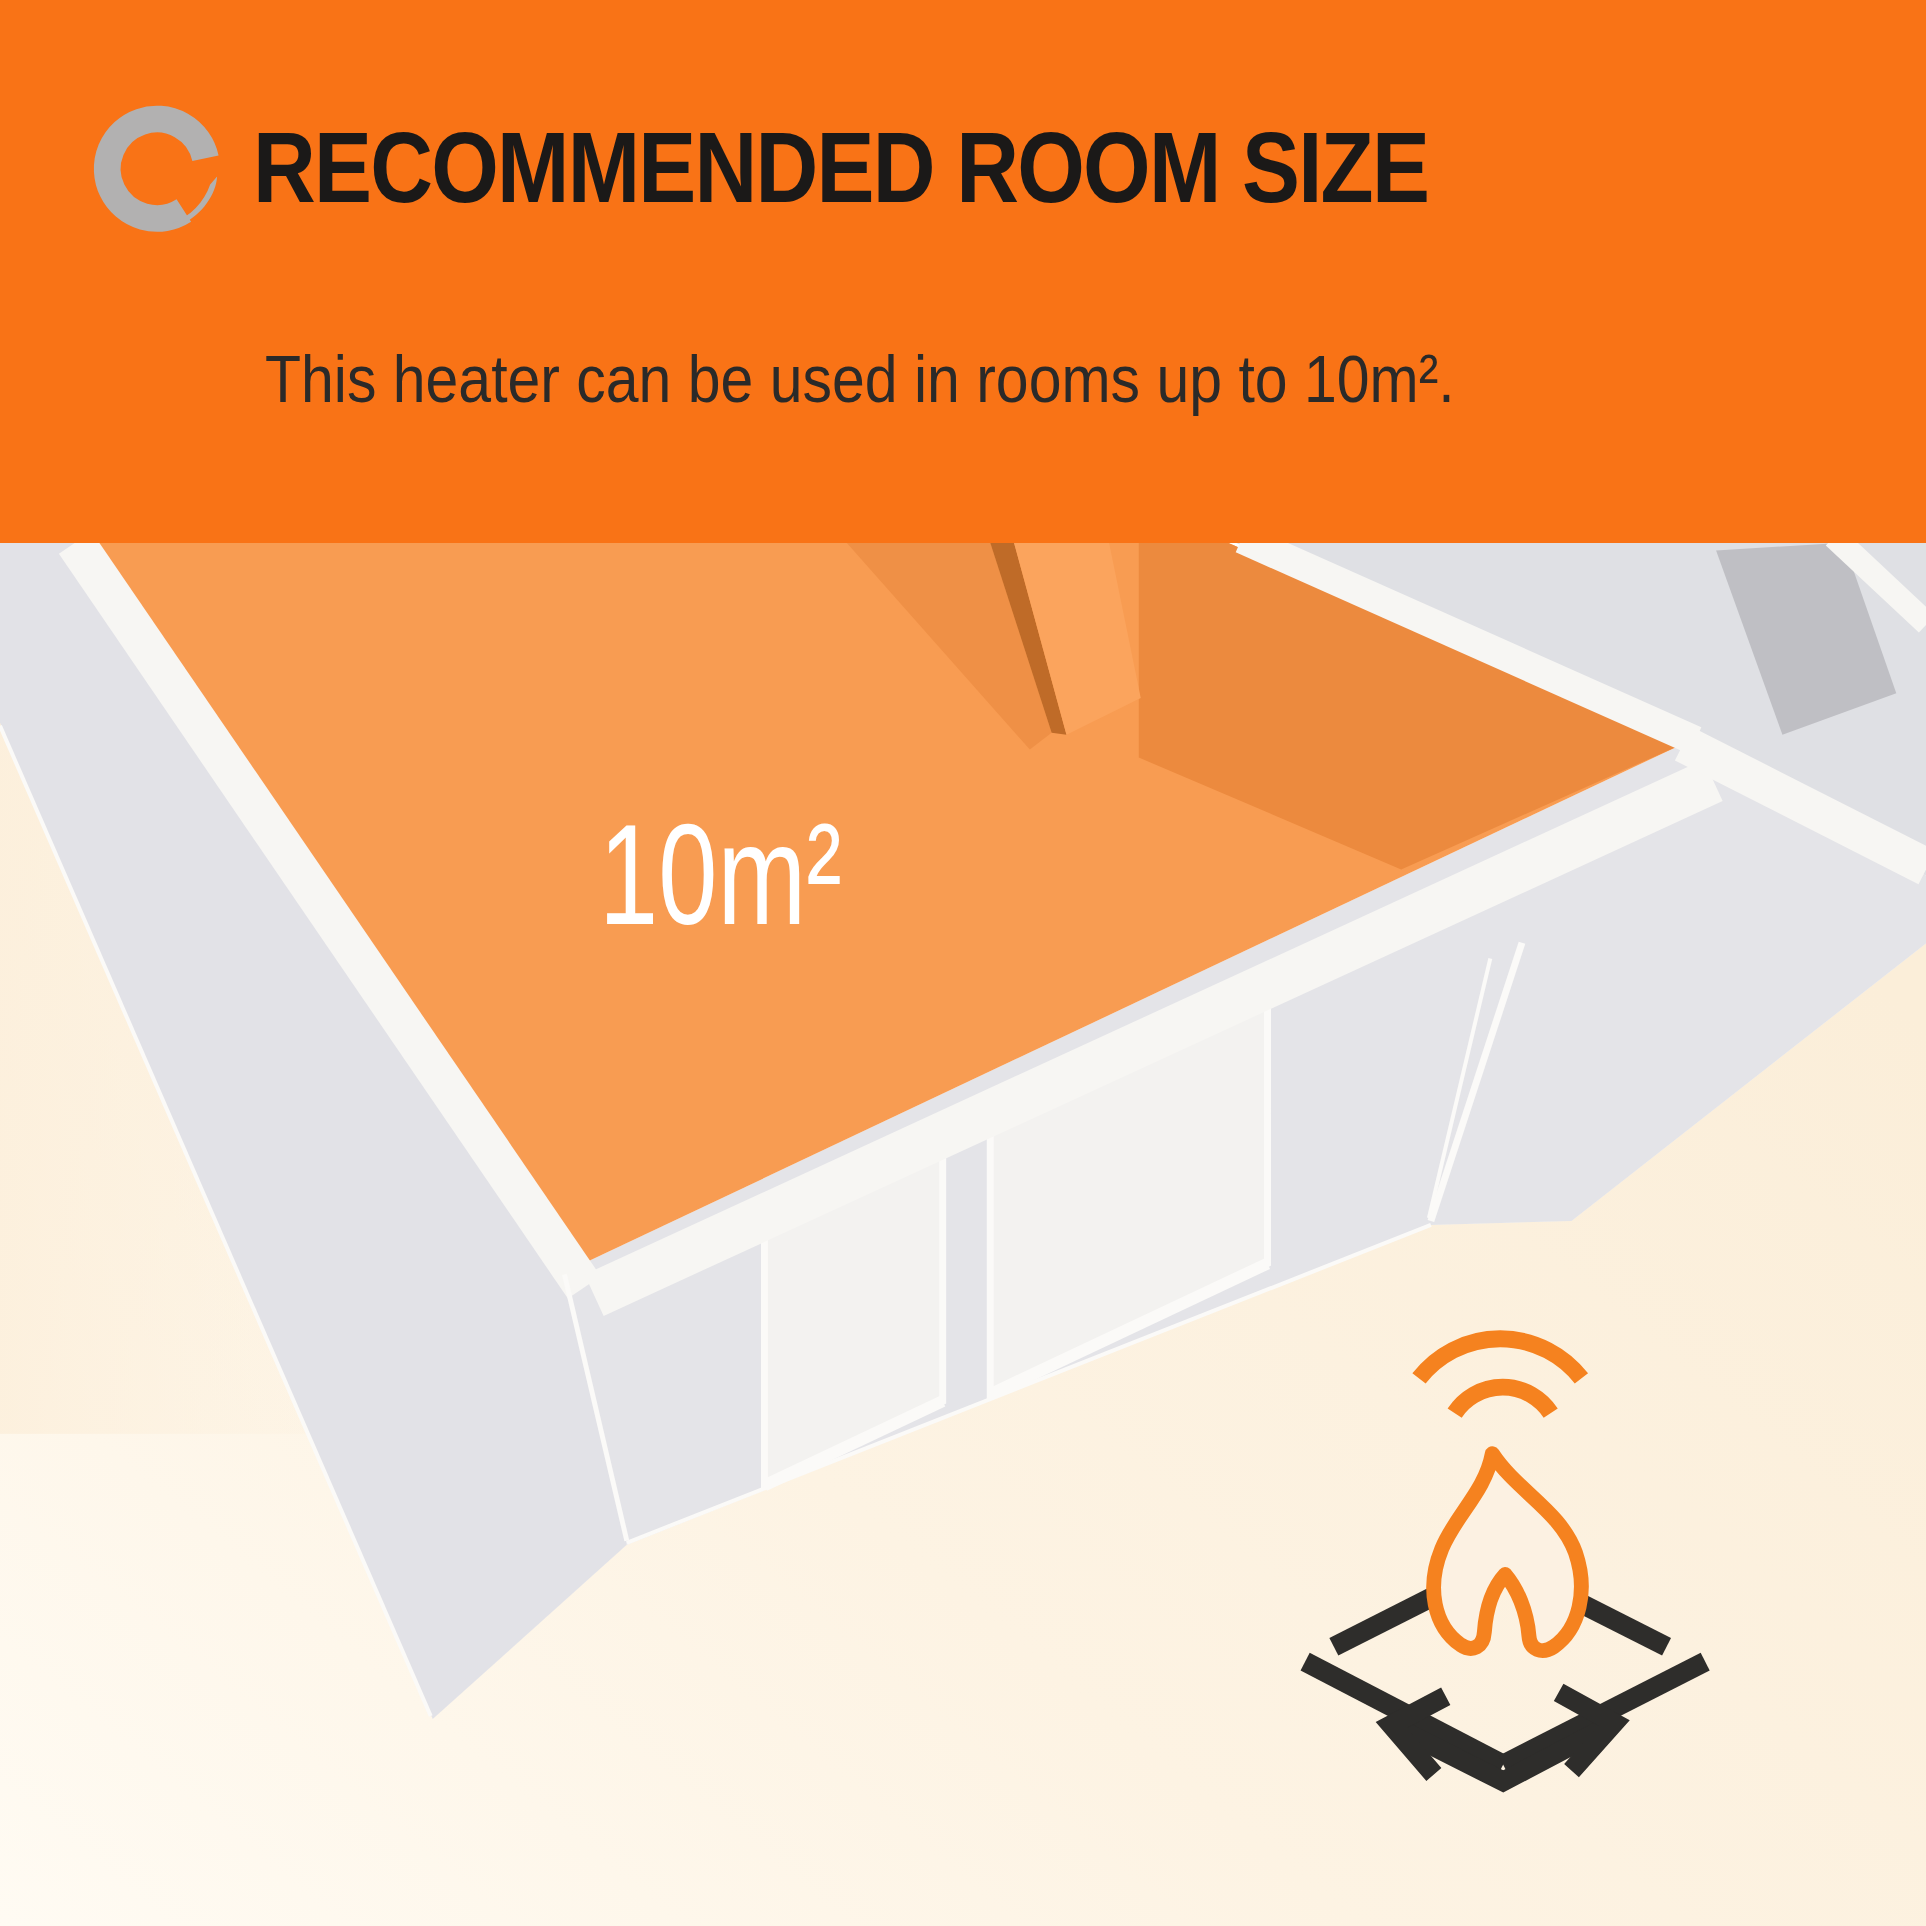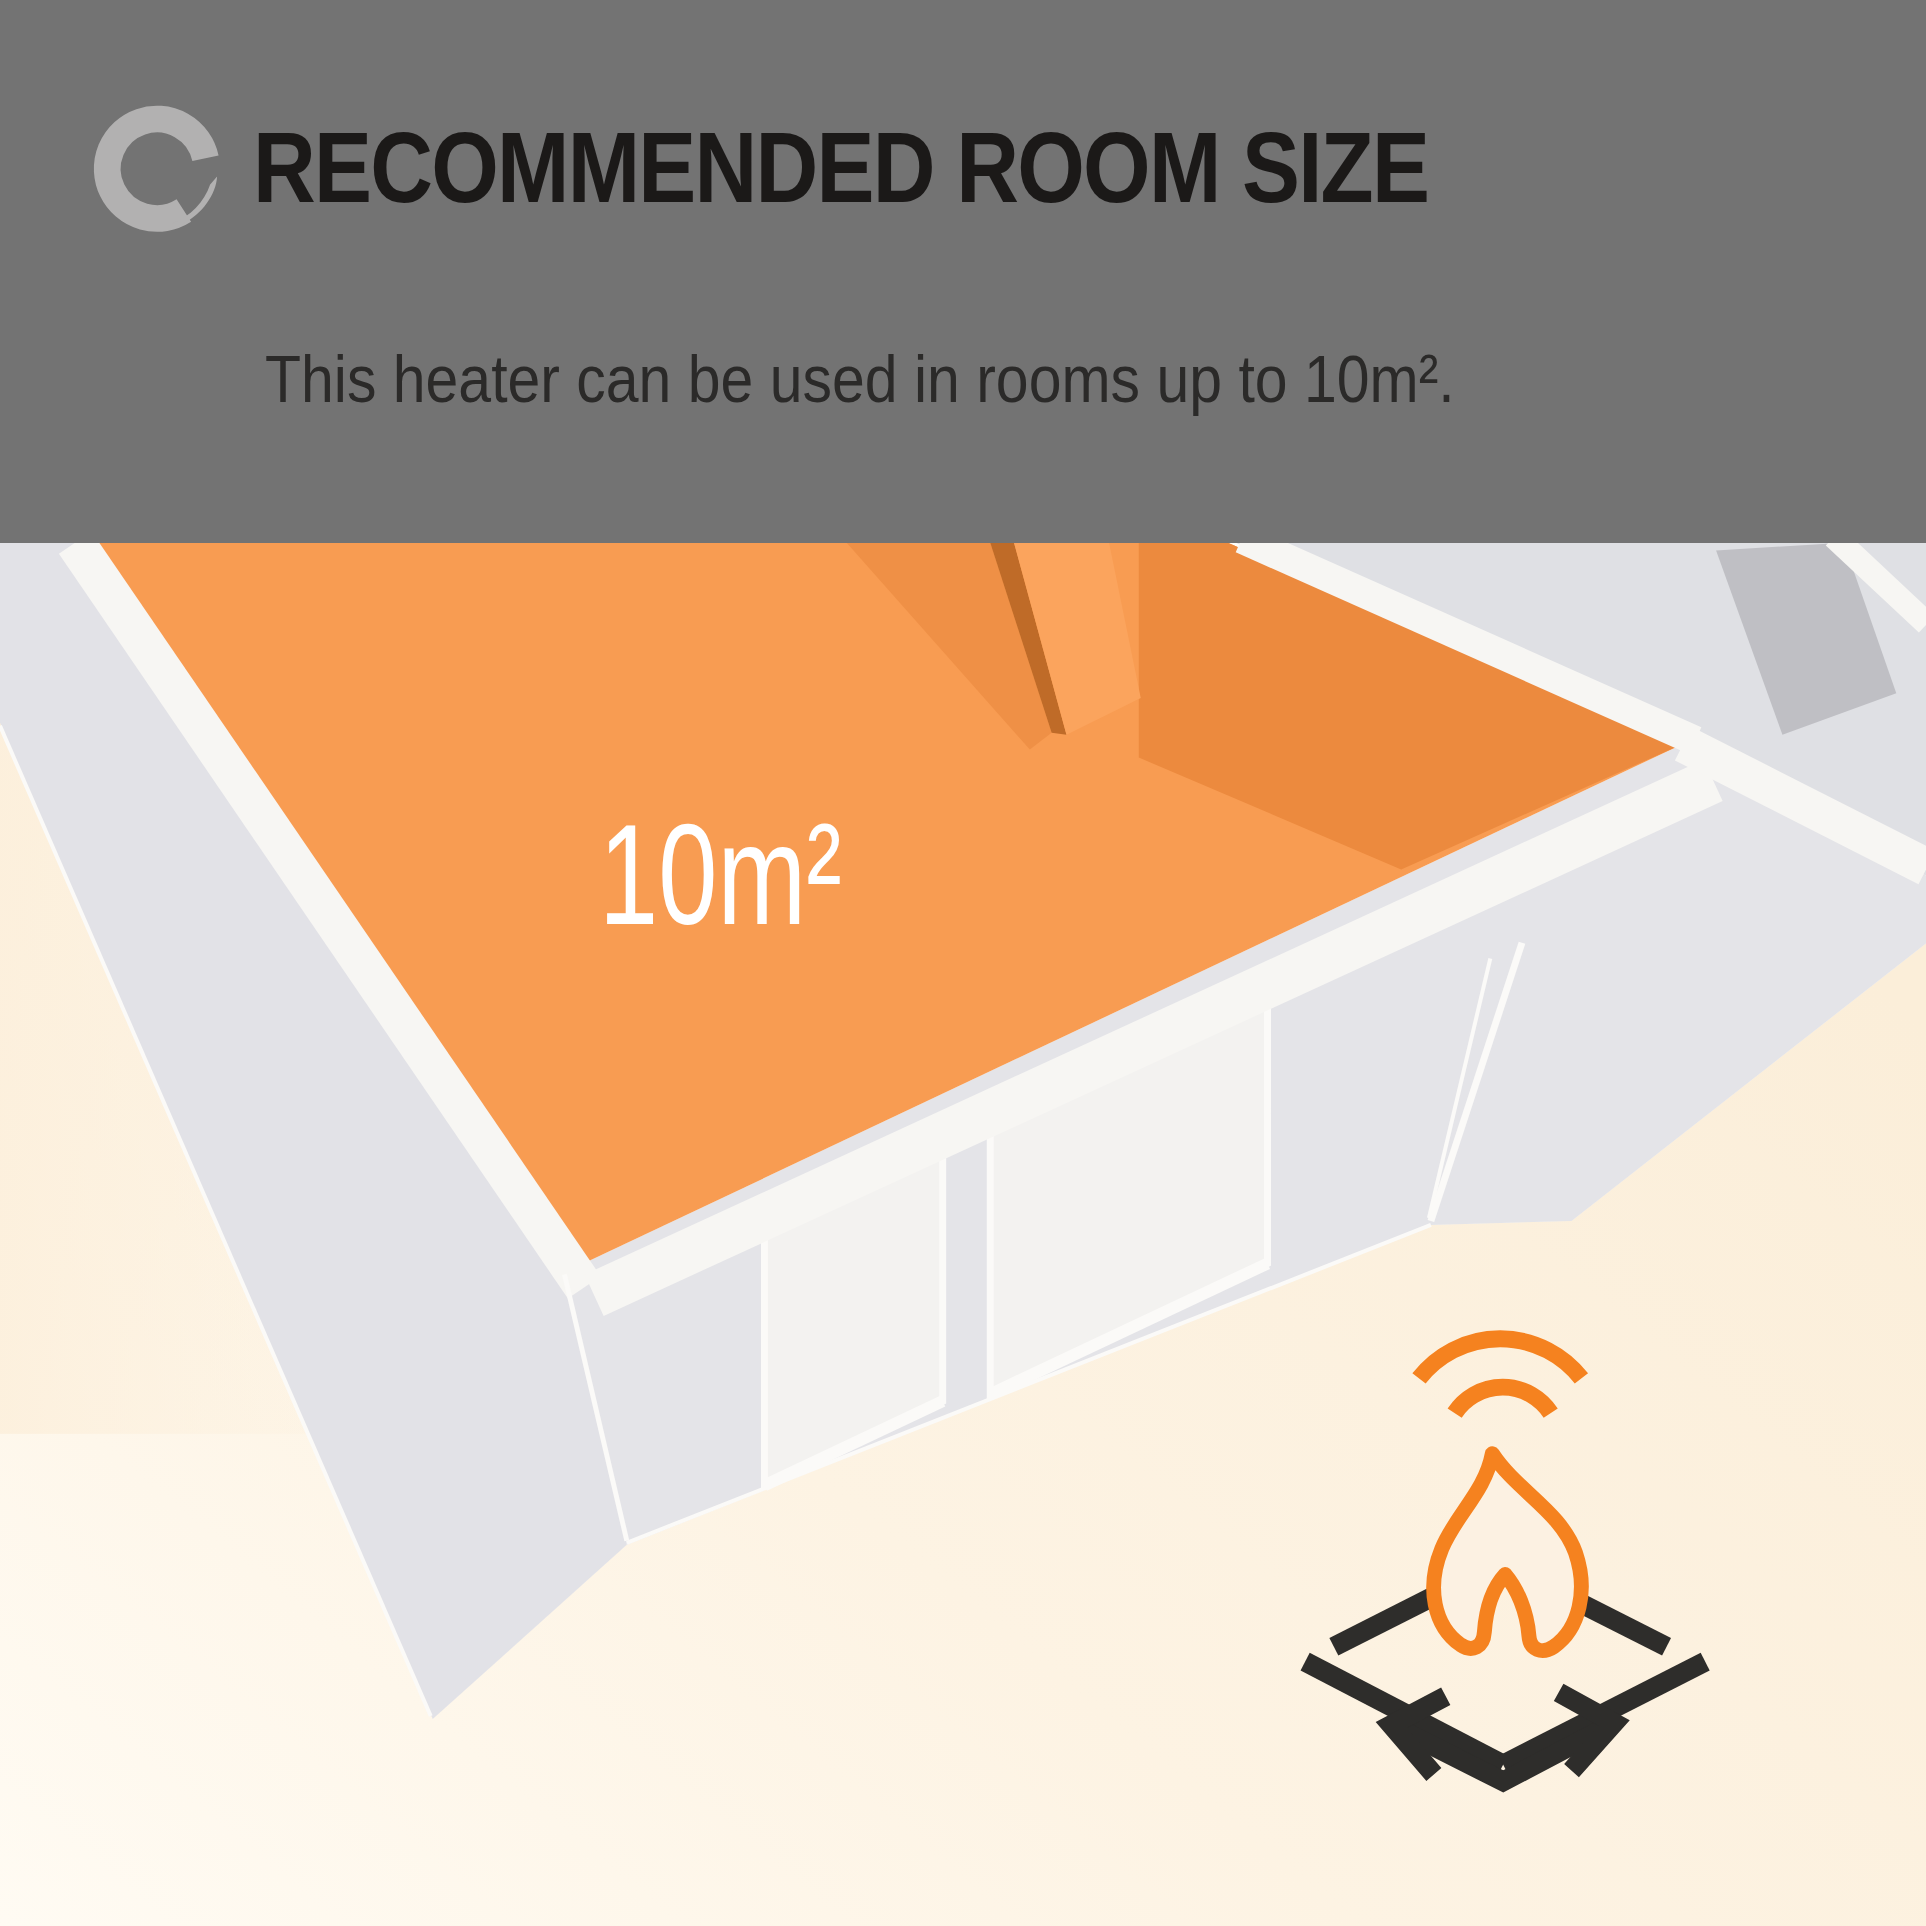--- a/index.html
+++ b/index.html
@@ -3,21 +3,21 @@
 <meta charset="utf-8">
 <style>
   html,body{margin:0;padding:0;background:#ffffff;}
   #stage{
     position:relative;width:1927px;height:1927px;overflow:hidden;
     background:#fffdf9;font-family:"Liberation Sans",sans-serif;
   }
   #illustration{position:absolute;left:0;top:0;width:1927px;height:1927px;z-index:1;}
   #header-band{
     position:absolute;left:0;top:0;width:1927px;height:543px;
-    background:#737373;z-index:2;
+    background:#f97316;z-index:2;
   }
   #brand-logo{position:absolute;left:85px;top:95px;width:147px;height:149px;}
   #page-title{
     position:absolute;left:253px;top:117px;
     font-size:101px;font-weight:700;color:#1b1918;letter-spacing:-2px;
     white-space:nowrap;transform:scaleX(0.86);transform-origin:left top;
     line-height:1;
   }
   #page-subtitle{
     position:absolute;left:265px;top:345px;

